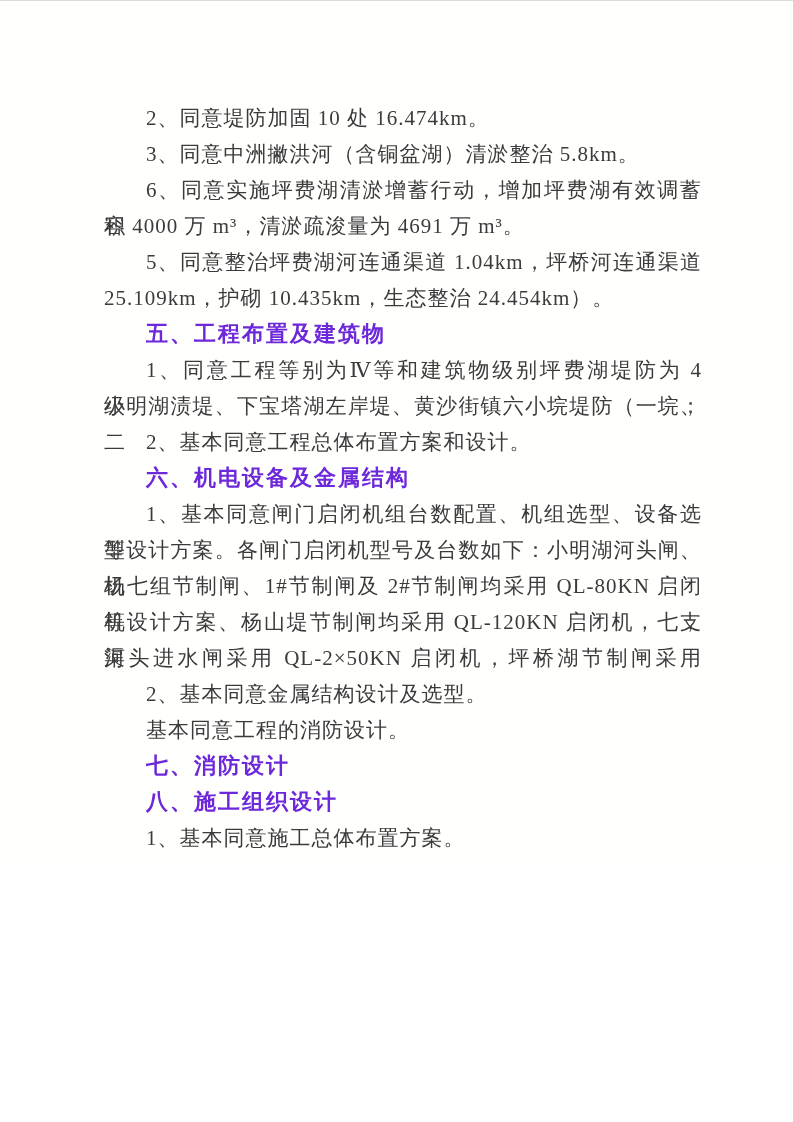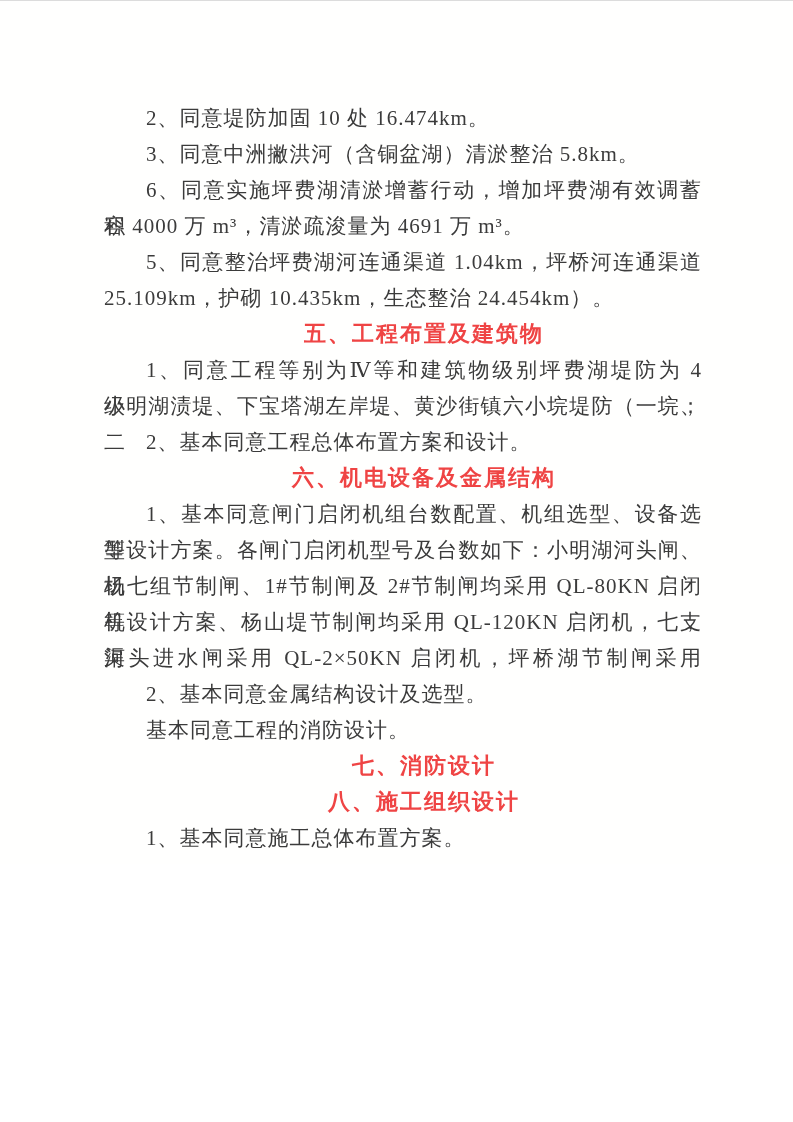--- a/index.html
+++ b/index.html
@@ -40,23 +40,22 @@
     text-align-last: justify;
     -moz-text-align-last: justify;
   }
   .ind {
     text-indent: 42px;
   }
   .head {
     font-family: "Liberation Sans", "DejaVu Sans", sans-serif;
     font-weight: 700;
     font-size: 22px;
-    color: #ef4444;
+    color: #6d28d9;
     letter-spacing: 2px;
-    text-align: center;
   }
   .speck {
     position: absolute;
     width: 2px;
     height: 3px;
     background: #bcbcbc;
     opacity: 0.6;
   }
   .speck-a { left: 120px; top: 1089px; }
   .speck-b { left: 485px; top: 1089px; }

